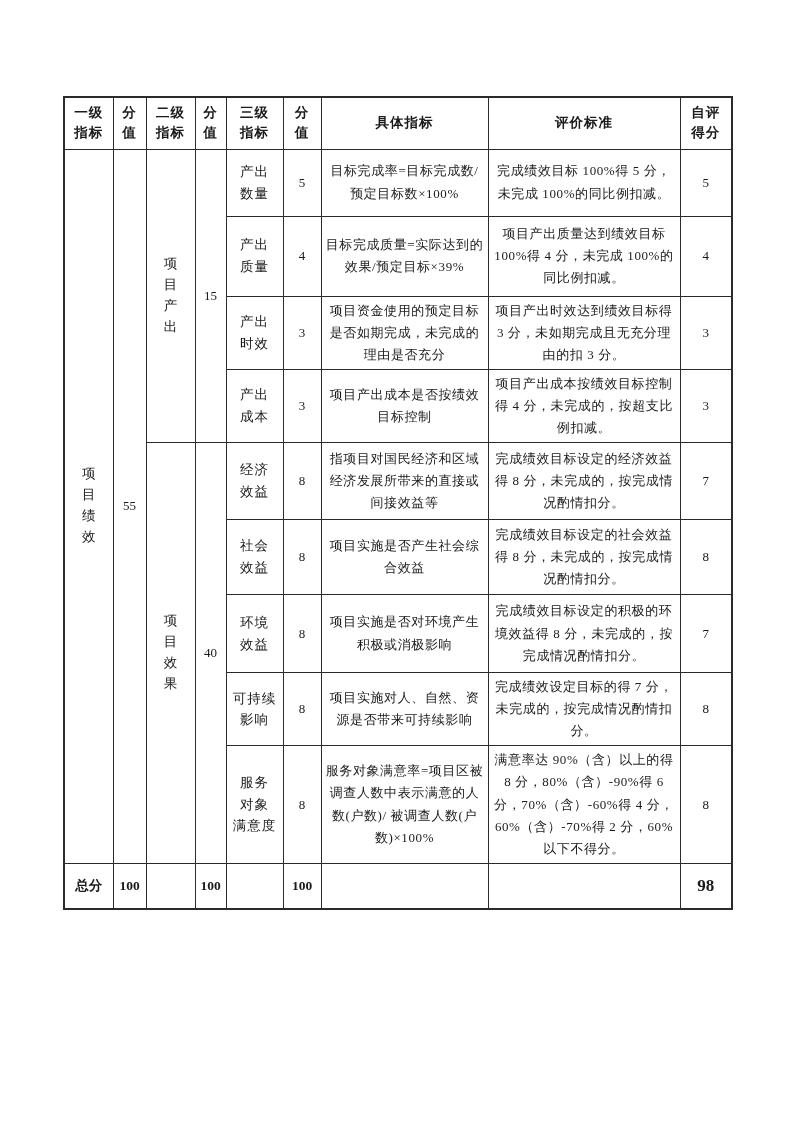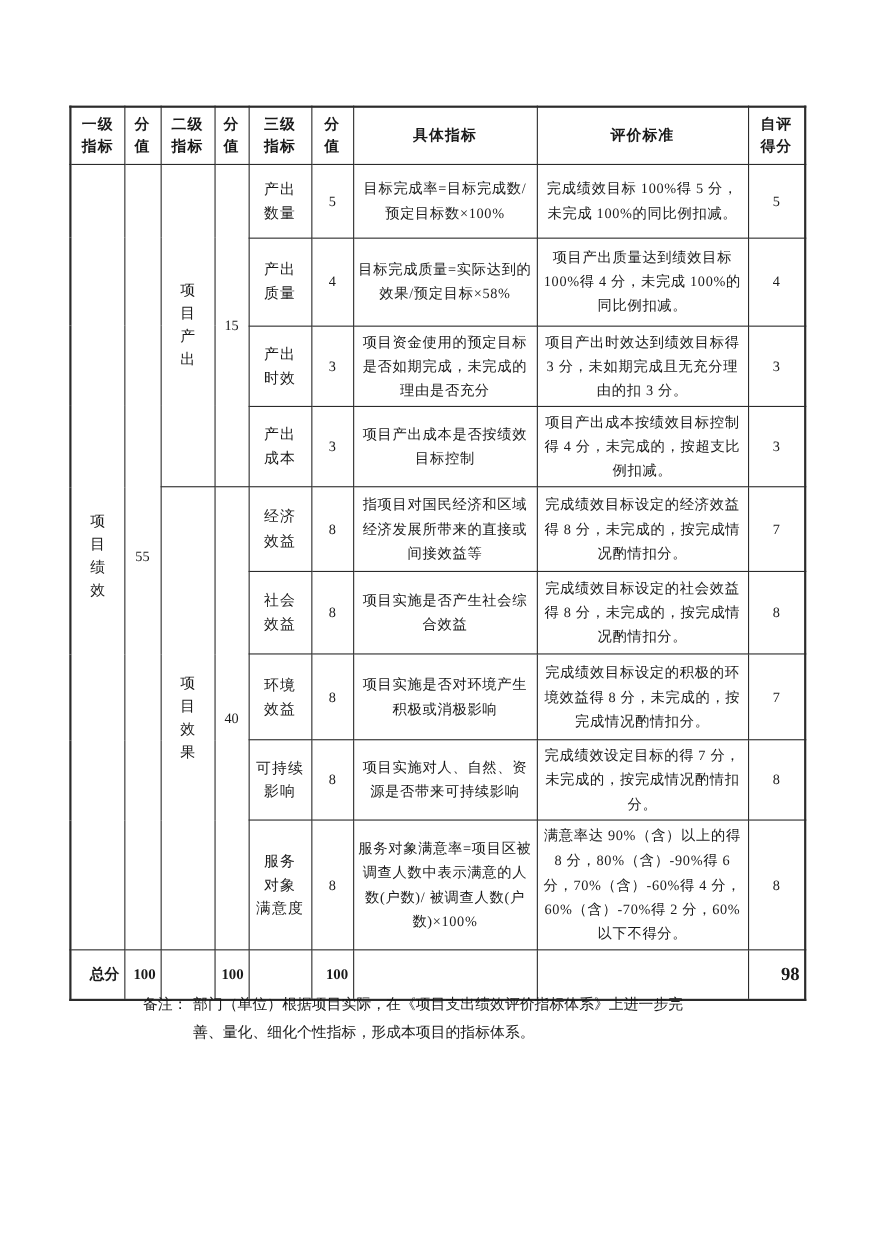--- a/index.html
+++ b/index.html
@@ -61,21 +61,20 @@
   .txtcell {
     font-size: 13px;
     line-height: 1.7;
     text-align: center;
     padding: 5px 8px;
     letter-spacing: 0.6px;
   }
   tr.total-row td {
     font-weight: bold;
     font-size: 13.5px;
-    text-align: right;
   }
   tr.total-row td.total-self {
     font-size: 17px;
   }
   .note {
     position: absolute;
     left: 130px;
     top: 900px;
     display: flex;
     font-size: 13.5px;
@@ -143,21 +142,21 @@
 数量</td>
         <td class="numcell">5</td>
         <td class="txtcell">目标完成率=目标完成数/预定目标数×100%</td>
         <td class="txtcell">完成绩效目标 100%得 5 分，未完成 100%的同比例扣减。</td>
         <td class="numcell">5</td>
       </tr>
       <tr style="height:80px">
         <td class="l3cell">产出
 质量</td>
         <td class="numcell">4</td>
-        <td class="txtcell">目标完成质量=实际达到的效果/预定目标×58%</td>
+        <td class="txtcell">目标完成质量=实际达到的效果/预定目标×39%</td>
         <td class="txtcell">项目产出质量达到绩效目标 100%得 4 分，未完成 100%的同比例扣减。</td>
         <td class="numcell">4</td>
       </tr>
       <tr style="height:73px">
         <td class="l3cell">产出
 时效</td>
         <td class="numcell">3</td>
         <td class="txtcell">项目资金使用的预定目标是否如期完成，未完成的理由是否充分</td>
         <td class="txtcell">项目产出时效达到绩效目标得 3 分，未如期完成且无充分理由的扣 3 分。</td>
         <td class="numcell">3</td>
@@ -223,18 +222,14 @@
         <td class="numcell">100</td>
         <td></td>
         <td class="numcell">100</td>
         <td></td>
         <td></td>
         <td class="numcell total-self">98</td>
       </tr>
     </tbody>
   </table>
 
-  <div class="note">
-    <span class="note-label">备注：</span>
-    <div class="note-text">部门（单位）根据项目实际，在《项目支出绩效评价指标体系》上进一步完善、量化、细化个性指标，形成本项目的指标体系。</div>
-  </div>
 
 </div>
 
 </body></html>

